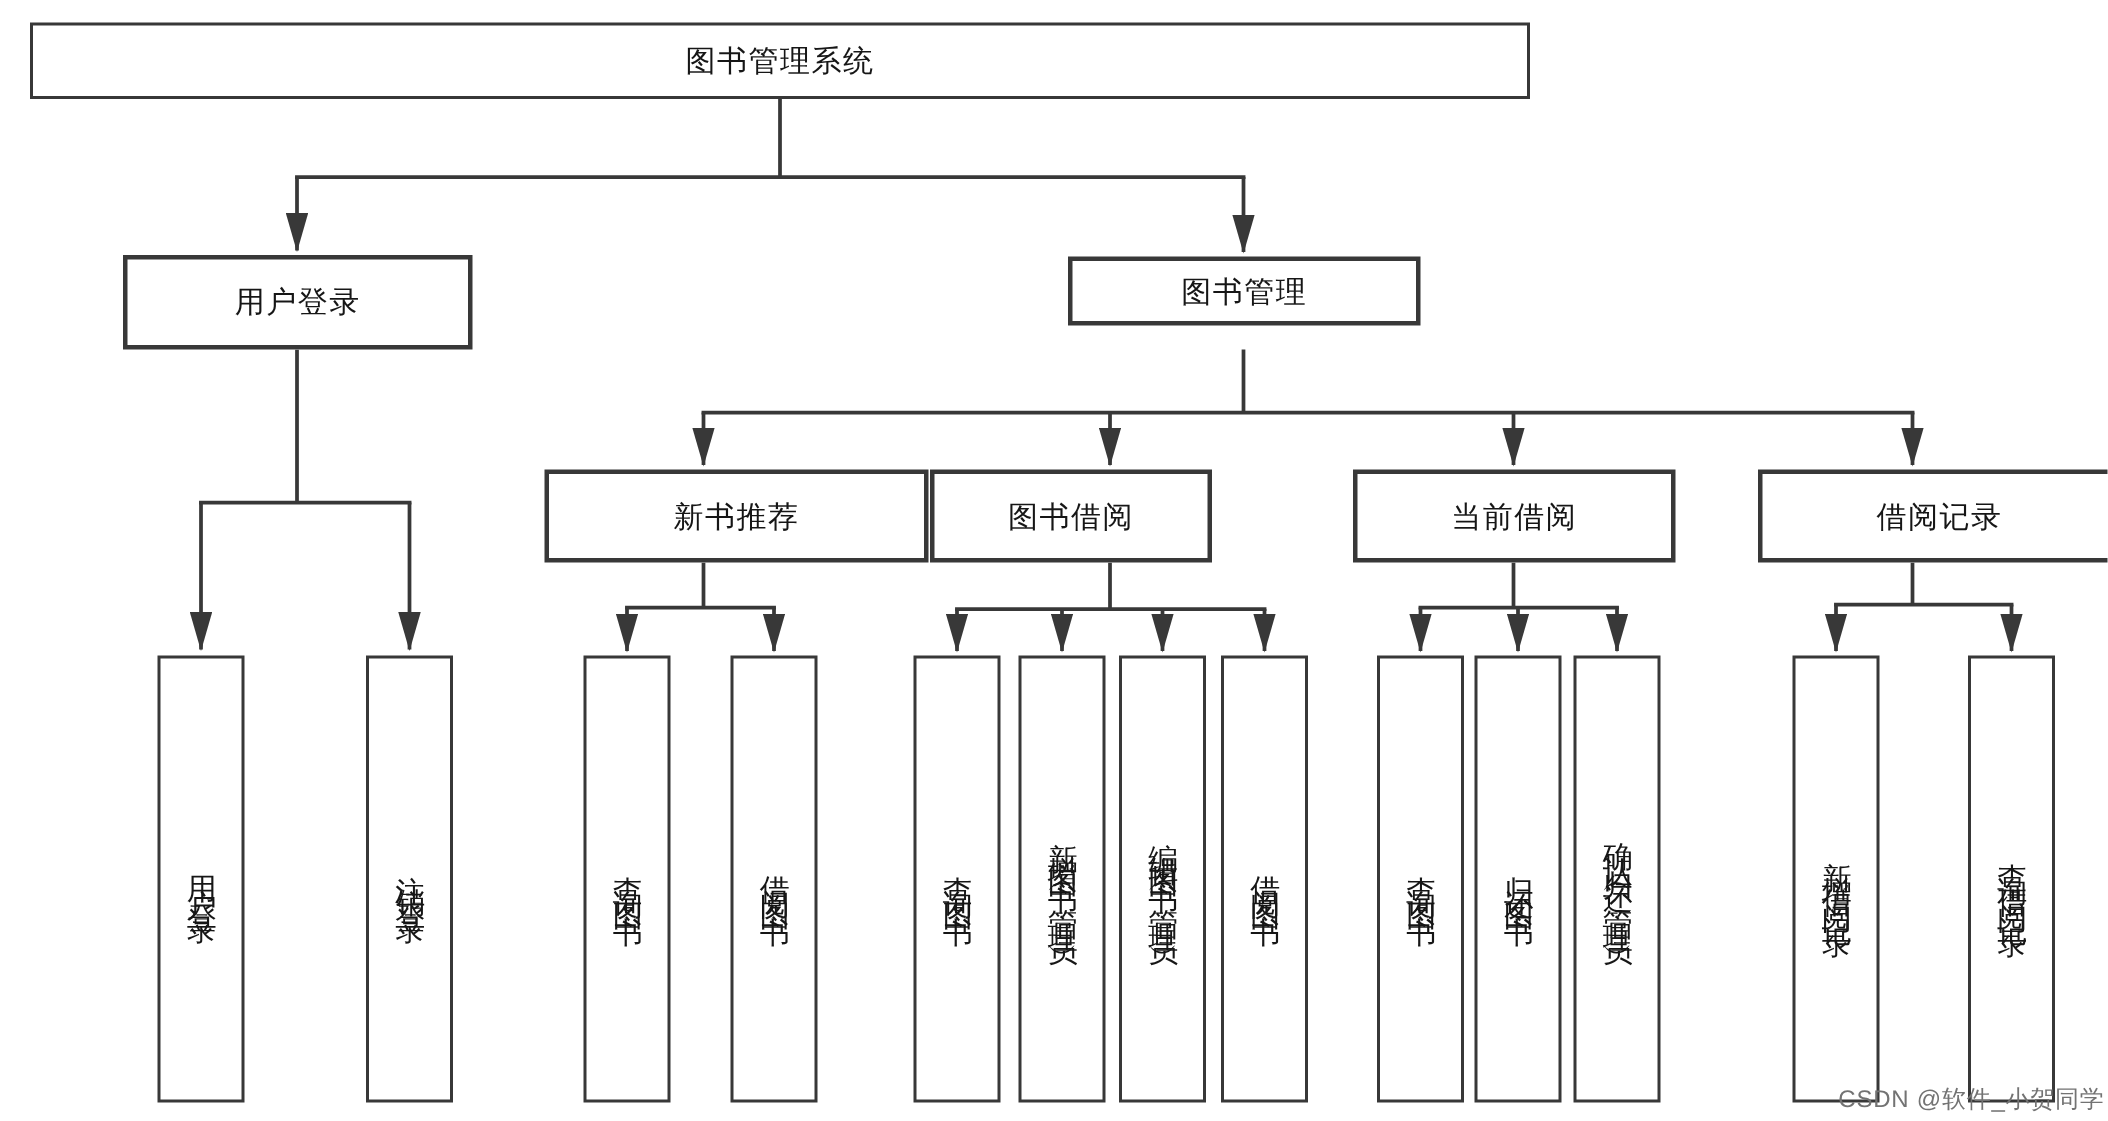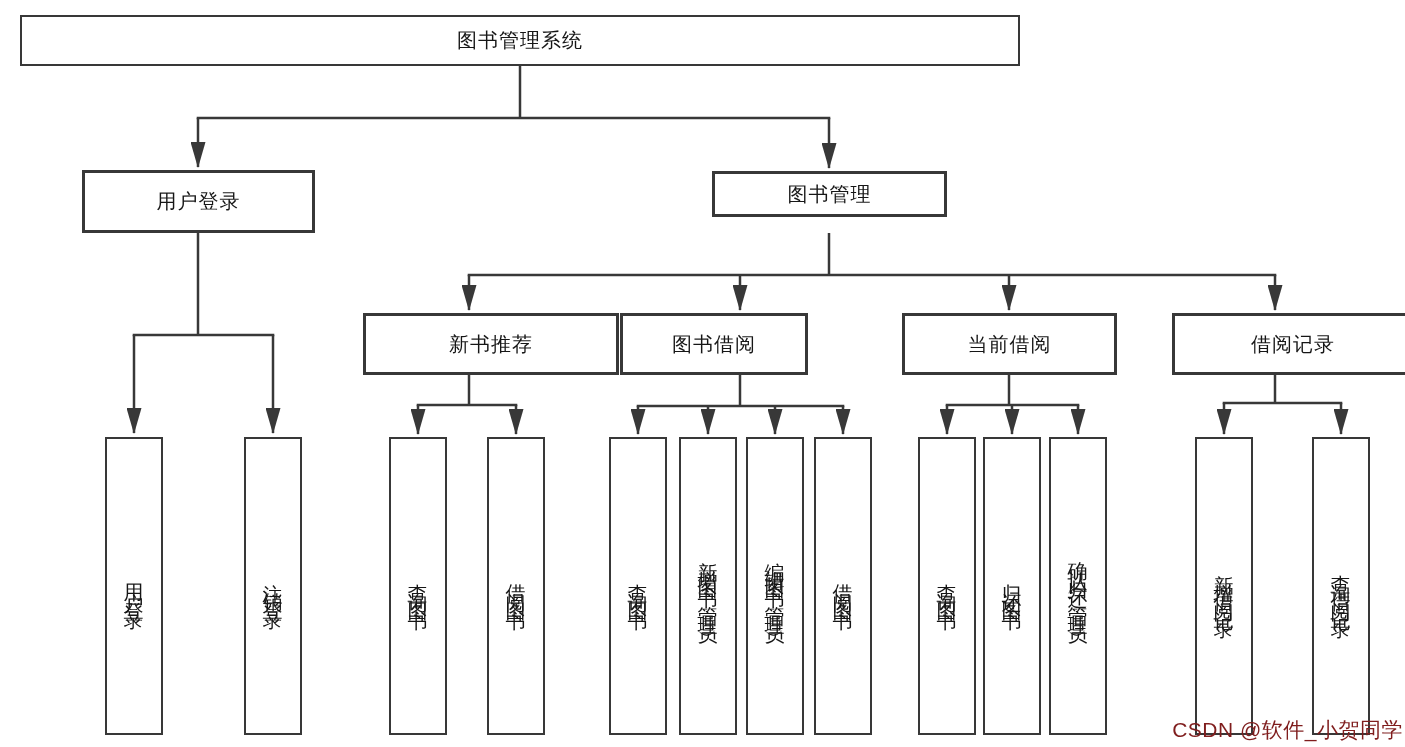--- a/index.html
+++ b/index.html
@@ -44,22 +44,22 @@
     text-orientation: mixed;
     letter-spacing: 9px;
     line-height: 1;
     white-space: normal;
     text-align: center;
   }
   .watermark {
     position: absolute;
     right: 2px;
     bottom: 3px;
-    font-size: 21px;
-    color: #7f1d1d;
+    font-size: 16px;
+    color: #737373;
     letter-spacing: 0.5px;
   }
 </style>
 </head>
 <body>
 
 <svg class="wires" width="1405" height="747" viewBox="0 0 1405 747">
   <defs>
     <marker id="arw" viewBox="0 0 26 15" refX="25" refY="7.5" markerWidth="26" markerHeight="15" markerUnits="userSpaceOnUse" orient="auto">
       <path d="M0,0 L26,7.5 L0,15 Z" fill="#383838"></path>

